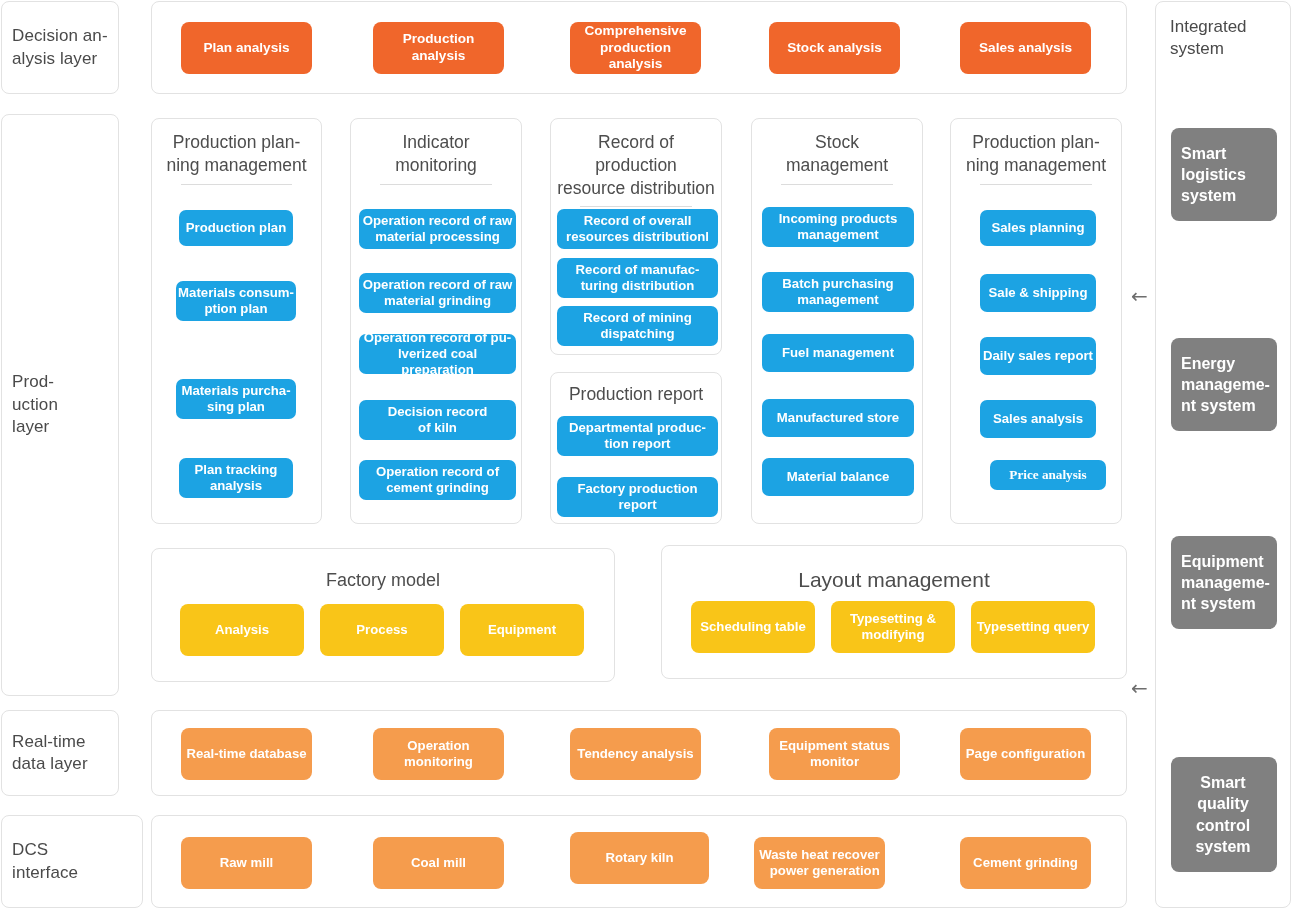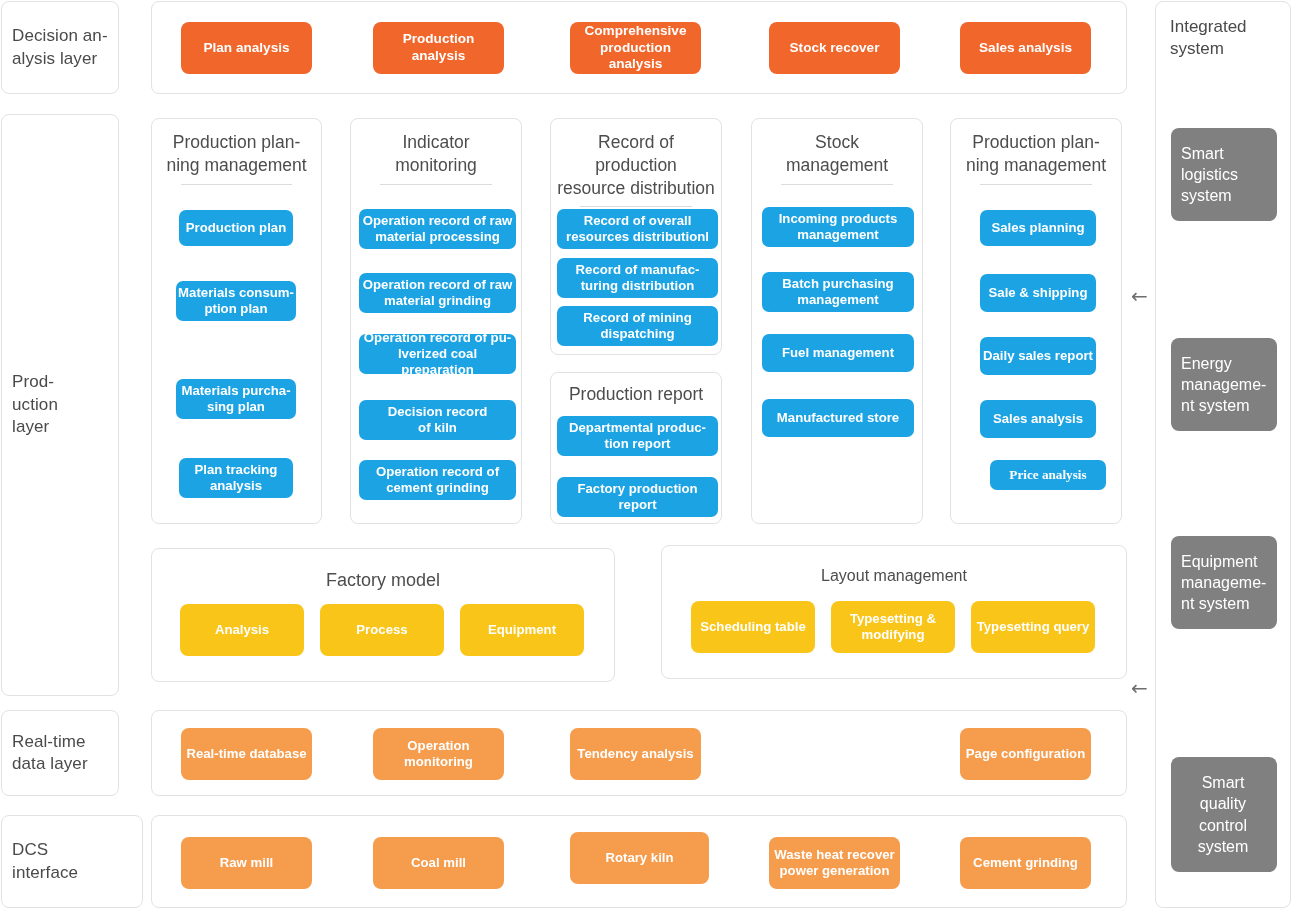--- a/index.html
+++ b/index.html
@@ -64,21 +64,21 @@
     font-weight: 600;
     padding: 0 2px;
     white-space: nowrap;
   }
   .chip span { display: block; }
   .chip.blue    { background: #1CA3E3; }
   .chip.orange  { background: #F0662B; border-radius: 8px; }
   .chip.yellow  { background: #F9C518; border-radius: 8px; font-weight: 600; }
   .chip.lorange { background: #F59C4D; border-radius: 8px; }
   .chip.gray    { background: #808080; border-radius: 8px;
-                  font-size: 16px; line-height: 1.32; font-weight: 400;
+                  font-size: 16px; line-height: 1.32; font-weight: 700;
                   justify-content: flex-start; text-align: left;
                   padding-left: 10px; white-space: normal; }
   .chip.gray.ctr { justify-content: center; text-align: center; padding-left: 0; }
   .chip.overflow { overflow: visible; }
 
   .chip.top    { font-size: 13.6px; }
 
   
   .arrow {
     position: absolute;
@@ -127,21 +127,21 @@
       <span style="white-space:pre-line;">Plan analysis</span>
     </div>
     <div class="chip orange top" style="left:221px; top:20px; width:131px; height:52px;">
       <span style="white-space:pre-line;">Production analysis</span>
     </div>
     <div class="chip orange top" style="left:418px; top:20px; width:131px; height:52px;">
       <span style="white-space:pre-line;">Comprehensive
 production analysis</span>
     </div>
     <div class="chip orange top" style="left:617px; top:20px; width:131px; height:52px;">
-      <span style="white-space:pre-line;">Stock recover</span>
+      <span style="white-space:pre-line;">Stock analysis</span>
     </div>
     <div class="chip orange top" style="left:808px; top:20px; width:131px; height:52px;">
       <span style="white-space:pre-line;">Sales analysis</span>
     </div>
   </div>
 
   <div class="panel" style="left:151px; top:118px; width:171px; height:406px;">
     <div class="group-title wrap" style="white-space:pre-line;">Production plan-
 ning management</div>
     <div class="title-rule"></div>
@@ -229,20 +229,23 @@
     <div class="chip blue" style="left:10px; top:153px; width:152px; height:40px;">
       <span style="white-space:pre-line;">Batch purchasing
 management</span>
       </div>
     <div class="chip blue" style="left:10px; top:215px; width:152px; height:38px;">
       <span style="white-space:pre-line;">Fuel management</span>
       </div>
     <div class="chip blue" style="left:10px; top:280px; width:152px; height:38px;">
       <span style="white-space:pre-line;">Manufactured store</span>
       </div>
+    <div class="chip blue" style="left:10px; top:339px; width:152px; height:38px;">
+      <span style="white-space:pre-line;">Material balance</span>
+      </div>
   </div>
 
   <div class="panel" style="left:950px; top:118px; width:172px; height:406px;">
     <div class="group-title wrap" style="white-space:pre-line;">Production plan-
 ning management</div>
     <div class="title-rule"></div>
     <div class="chip blue" style="left:29px; top:91px; width:116px; height:36px;">
       <span style="white-space:pre-line;">Sales planning</span>
       </div>
     <div class="chip blue" style="left:29px; top:155px; width:116px; height:38px;">
@@ -266,21 +269,21 @@
       </div>
     <div class="chip yellow" style="left:168px; top:55px; width:124px; height:52px;">
       <span style="white-space:pre-line;">Process</span>
       </div>
     <div class="chip yellow" style="left:308px; top:55px; width:124px; height:52px;">
       <span style="white-space:pre-line;">Equipment</span>
       </div>
   </div>
 
   <div class="panel" style="left:661px; top:545px; width:466px; height:134px;">
-    <div class="group-title" style="padding-top:20px; font-size:16px;">Layout management</div>
+    <div class="group-title" style="padding-top:20px; font-size:21px;">Layout management</div>
     <div class="chip yellow" style="left:29px; top:55px; width:124px; height:52px;">
       <span style="white-space:pre-line;">Scheduling table</span>
       </div>
     <div class="chip yellow" style="left:169px; top:55px; width:124px; height:52px;">
       <span style="white-space:pre-line;">Typesetting &amp;
 modifying</span>
       </div>
     <div class="chip yellow" style="left:309px; top:55px; width:124px; height:52px;">
       <span style="white-space:pre-line;">Typesetting query</span>
       </div>
@@ -289,36 +292,40 @@
   <div class="panel" style="left:151px; top:710px; width:976px; height:86px;">
     <div class="chip lorange" style="left:29px; top:17px; width:131px; height:52px;">
       <span style="white-space:pre-line;">Real-time database</span>
       </div>
     <div class="chip lorange" style="left:221px; top:17px; width:131px; height:52px;">
       <span style="white-space:pre-line;">Operation monitoring</span>
       </div>
     <div class="chip lorange" style="left:418px; top:17px; width:131px; height:52px;">
       <span style="white-space:pre-line;">Tendency analysis</span>
       </div>
+    <div class="chip lorange" style="left:617px; top:17px; width:131px; height:52px;">
+      <span style="white-space:pre-line;">Equipment status
+monitor</span>
+      </div>
     <div class="chip lorange" style="left:808px; top:17px; width:131px; height:52px;">
       <span style="white-space:pre-line;">Page configuration</span>
       </div>
   </div>
 
   <div class="panel" style="left:151px; top:815px; width:976px; height:93px;">
     <div class="chip lorange" style="left:29px; top:21px; width:131px; height:52px;">
       <span style="white-space:pre-line;">Raw mill</span>
       </div>
     <div class="chip lorange" style="left:221px; top:21px; width:131px; height:52px;">
       <span style="white-space:pre-line;">Coal mill</span>
       </div>
     <div class="chip lorange" style="left:418px; top:16px; width:139px; height:52px;text-align:right;">
       <span style="white-space:pre-line;">Rotary kiln</span>
       </div>
-    <div class="chip lorange" style="left:617px; top:21px; width:131px; height:52px;">
+    <div class="chip lorange" style="left:602px; top:21px; width:131px; height:52px;text-align:right;">
       <span style="white-space:pre-line;">Waste heat recover
 power generation</span>
       </div>
     <div class="chip lorange" style="left:808px; top:21px; width:131px; height:52px;">
       <span style="white-space:pre-line;">Cement grinding</span>
       </div>
   </div>
 
   <div class="arrow" style="left:1131px; top:286px;">←</div>
   <div class="arrow" style="left:1131px; top:678px;">←</div>

